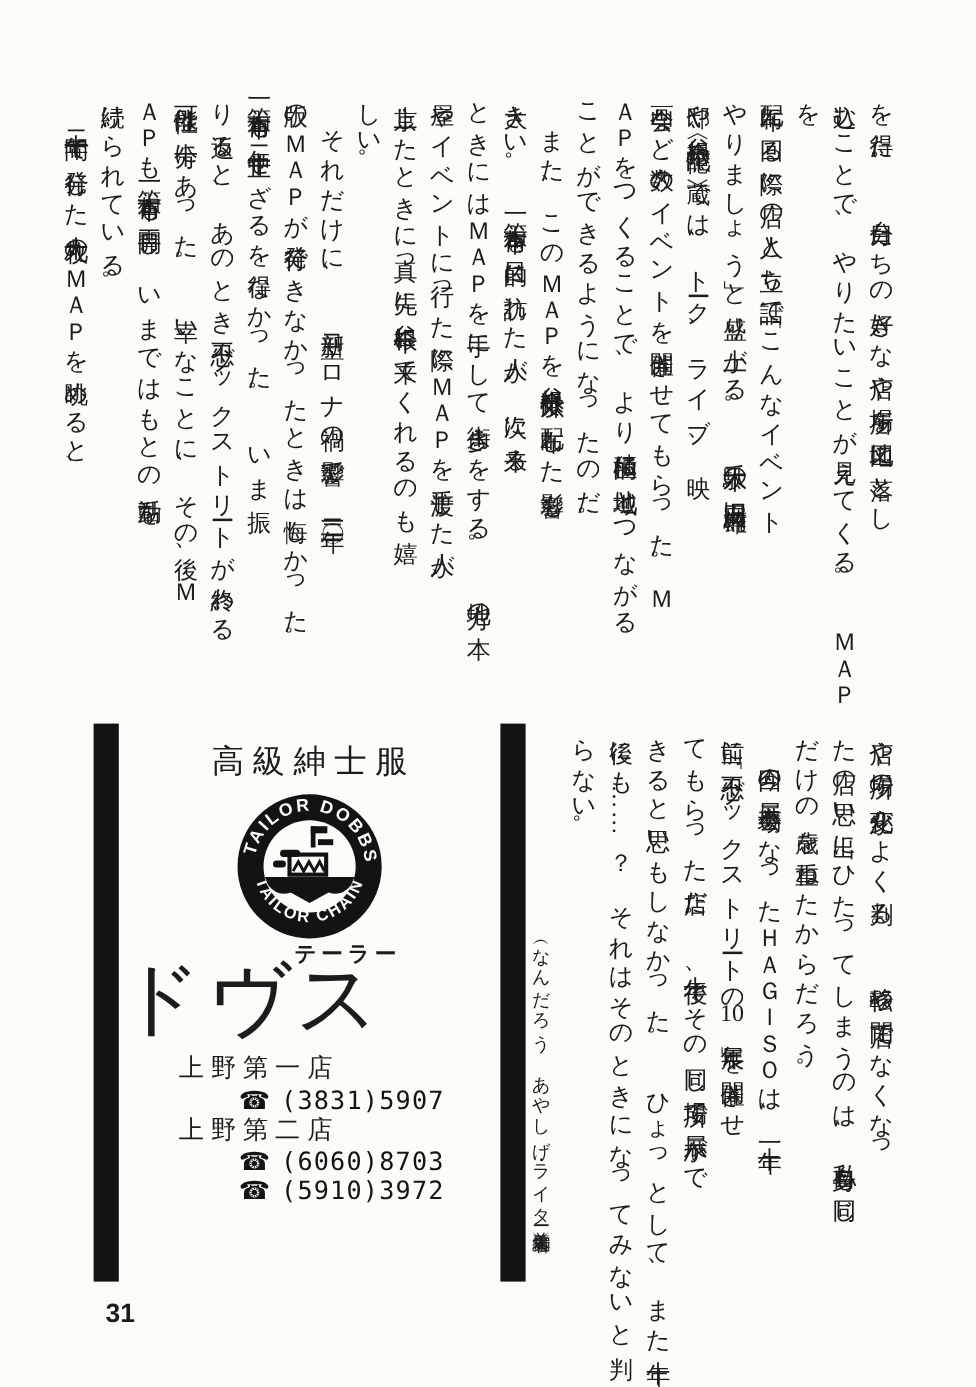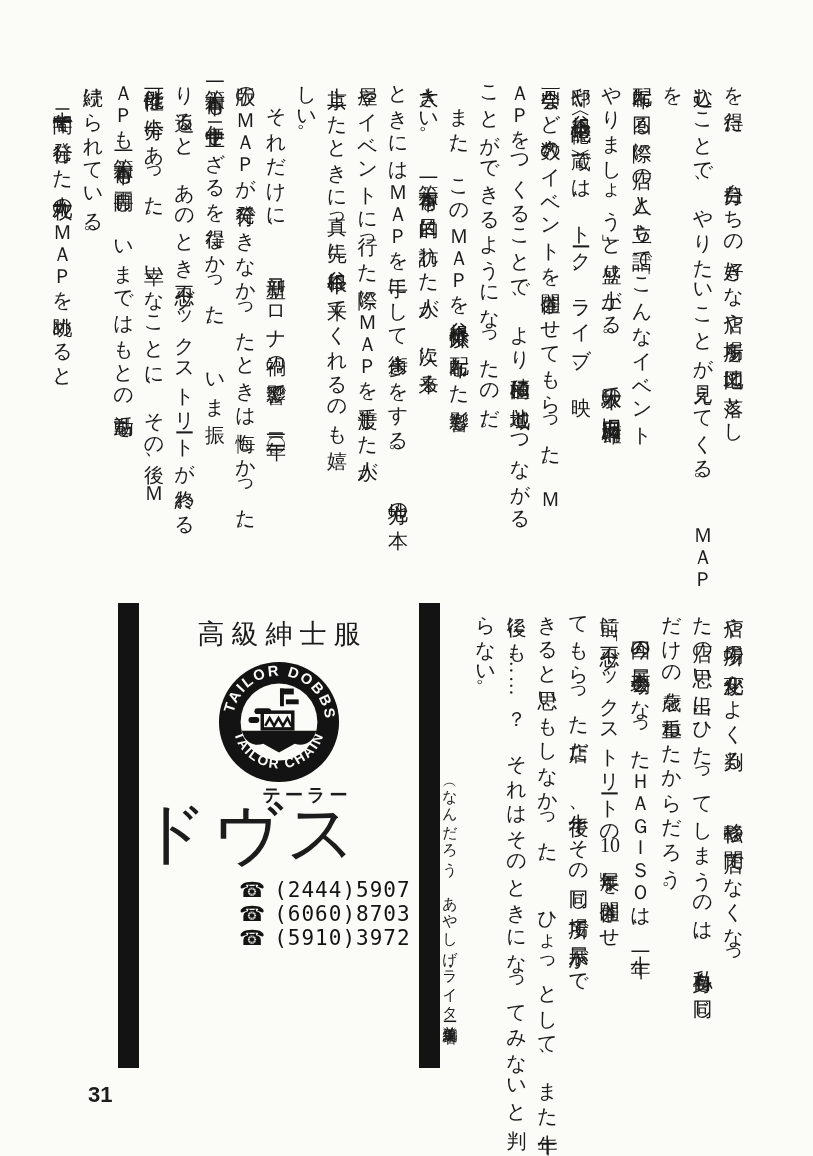--- a/index.html
+++ b/index.html
@@ -28,22 +28,22 @@
   .article-bottom .vcol{line-height:31px;}
   .vcol.sig{
     font-size:15px;
     letter-spacing:1px;
     padding-top:176px;         
     line-height:40px;
   }
   .tcy{text-combine-upright:all;}
   
   .ad{
-    position:absolute;left:78px;top:603px;width:322px;height:465px;
-    display:flex;background:#fbfbf8;margin-left:40px;
+    position:absolute;left:78px;top:603px;width:360px;height:465px;
+    display:flex;background:#fbfbf8;
   }
   .ad .bar{width:21px;background:#131313;}
   .ad-content{
     flex:1;display:flex;flex-direction:column;align-items:center;
     font-family:"Liberation Sans","DejaVu Sans",sans-serif;
   }
   .ad-headline{
     margin-top:13px;font-size:27px;letter-spacing:7px;
     font-weight:500;color:#1c1c1c;white-space:nowrap;text-indent:7px;
   }
@@ -154,21 +154,23 @@
           <path d="M27,74 h76 l-3,7 q-8,10 -19,6 l-16,9 -16,-9 q-11,4 -19,-6 z" fill="#131313"></path>
         </g>
       </svg>
 
       <div class="brand">
         <span class="brand-ruby">テーラー</span>
         <div class="brand-name">ドヴス</div>
       </div>
 
       <div class="stores">
-          <div class="phone-row"><span class="phone-icon">☎</span><span>(2444)5907</span></div>
+          <div class="store-row"><span class="store-name">上野第一店</span></div>
+          <div class="phone-row"><span class="phone-icon">☎</span><span>(3831)5907</span></div>
+          <div class="store-row"><span class="store-name">上野第二店</span></div>
           <div class="phone-row"><span class="phone-icon">☎</span><span>(6060)8703</span></div>
           <div class="phone-row"><span class="phone-icon">☎</span><span>(5910)3972</span></div>
         </div>
     </div>
     <div class="bar"></div>
   </aside>
 
   <div class="page-number">31</div>
 </div>
 

